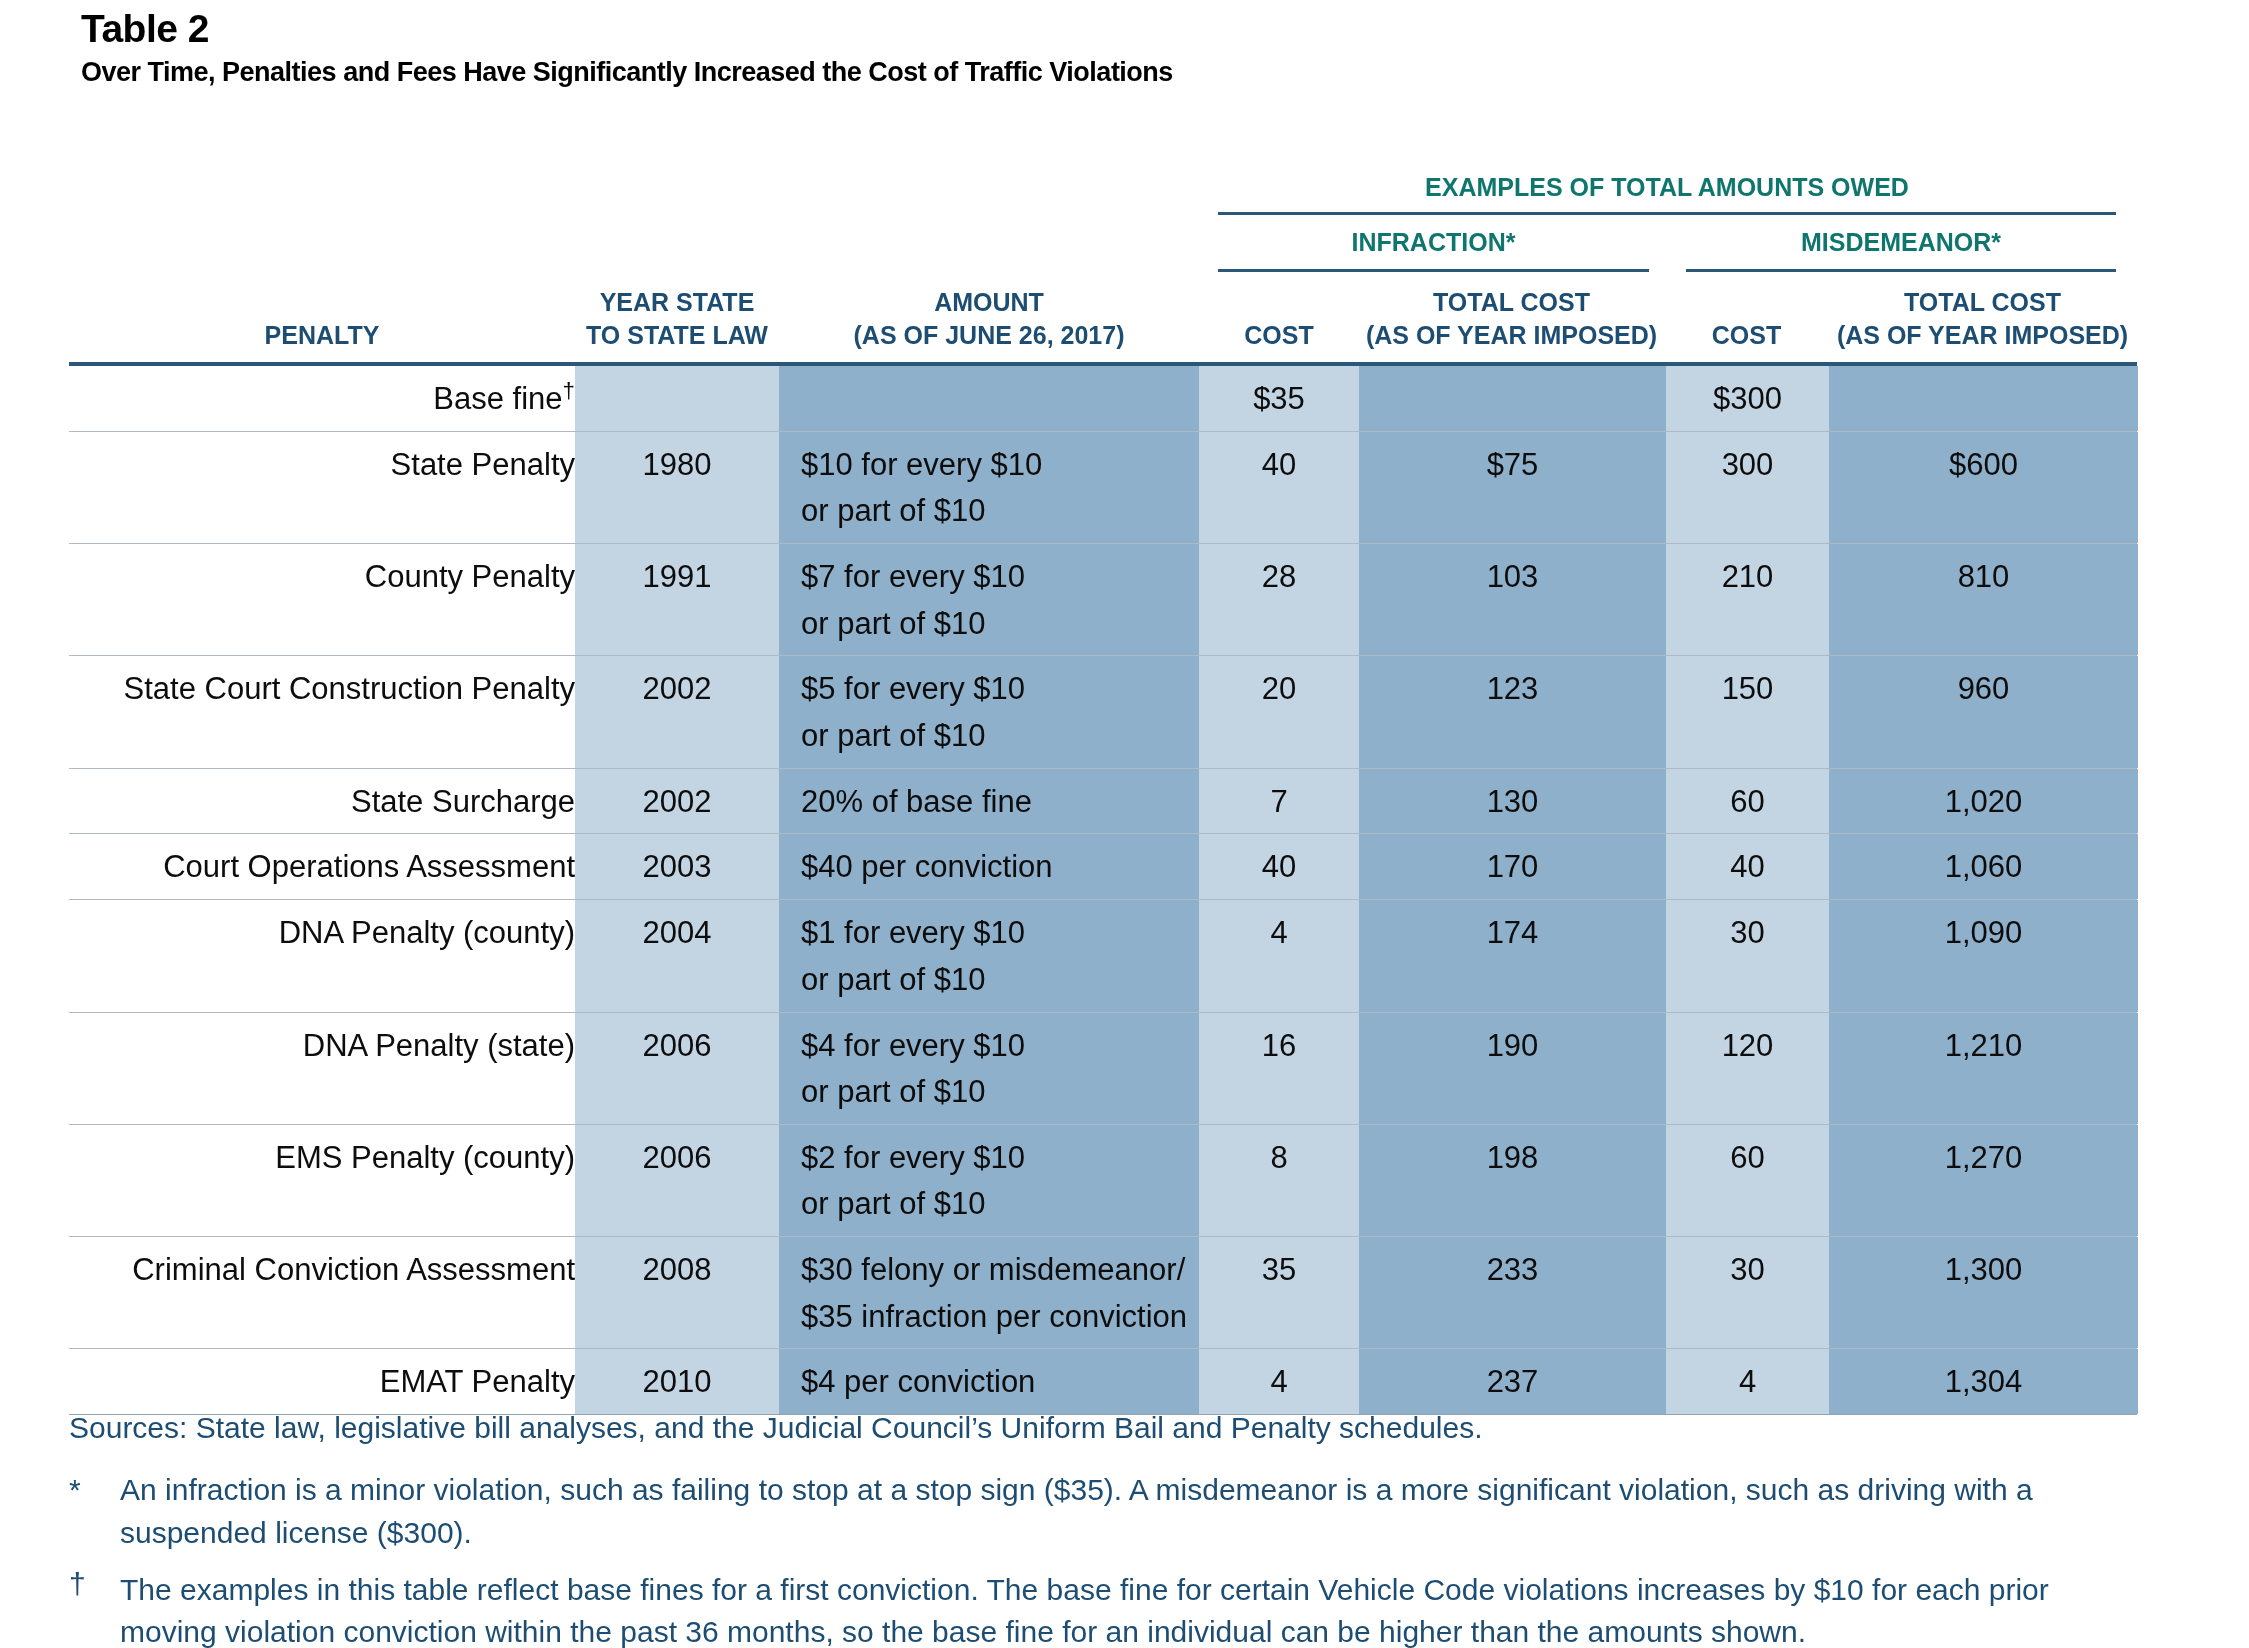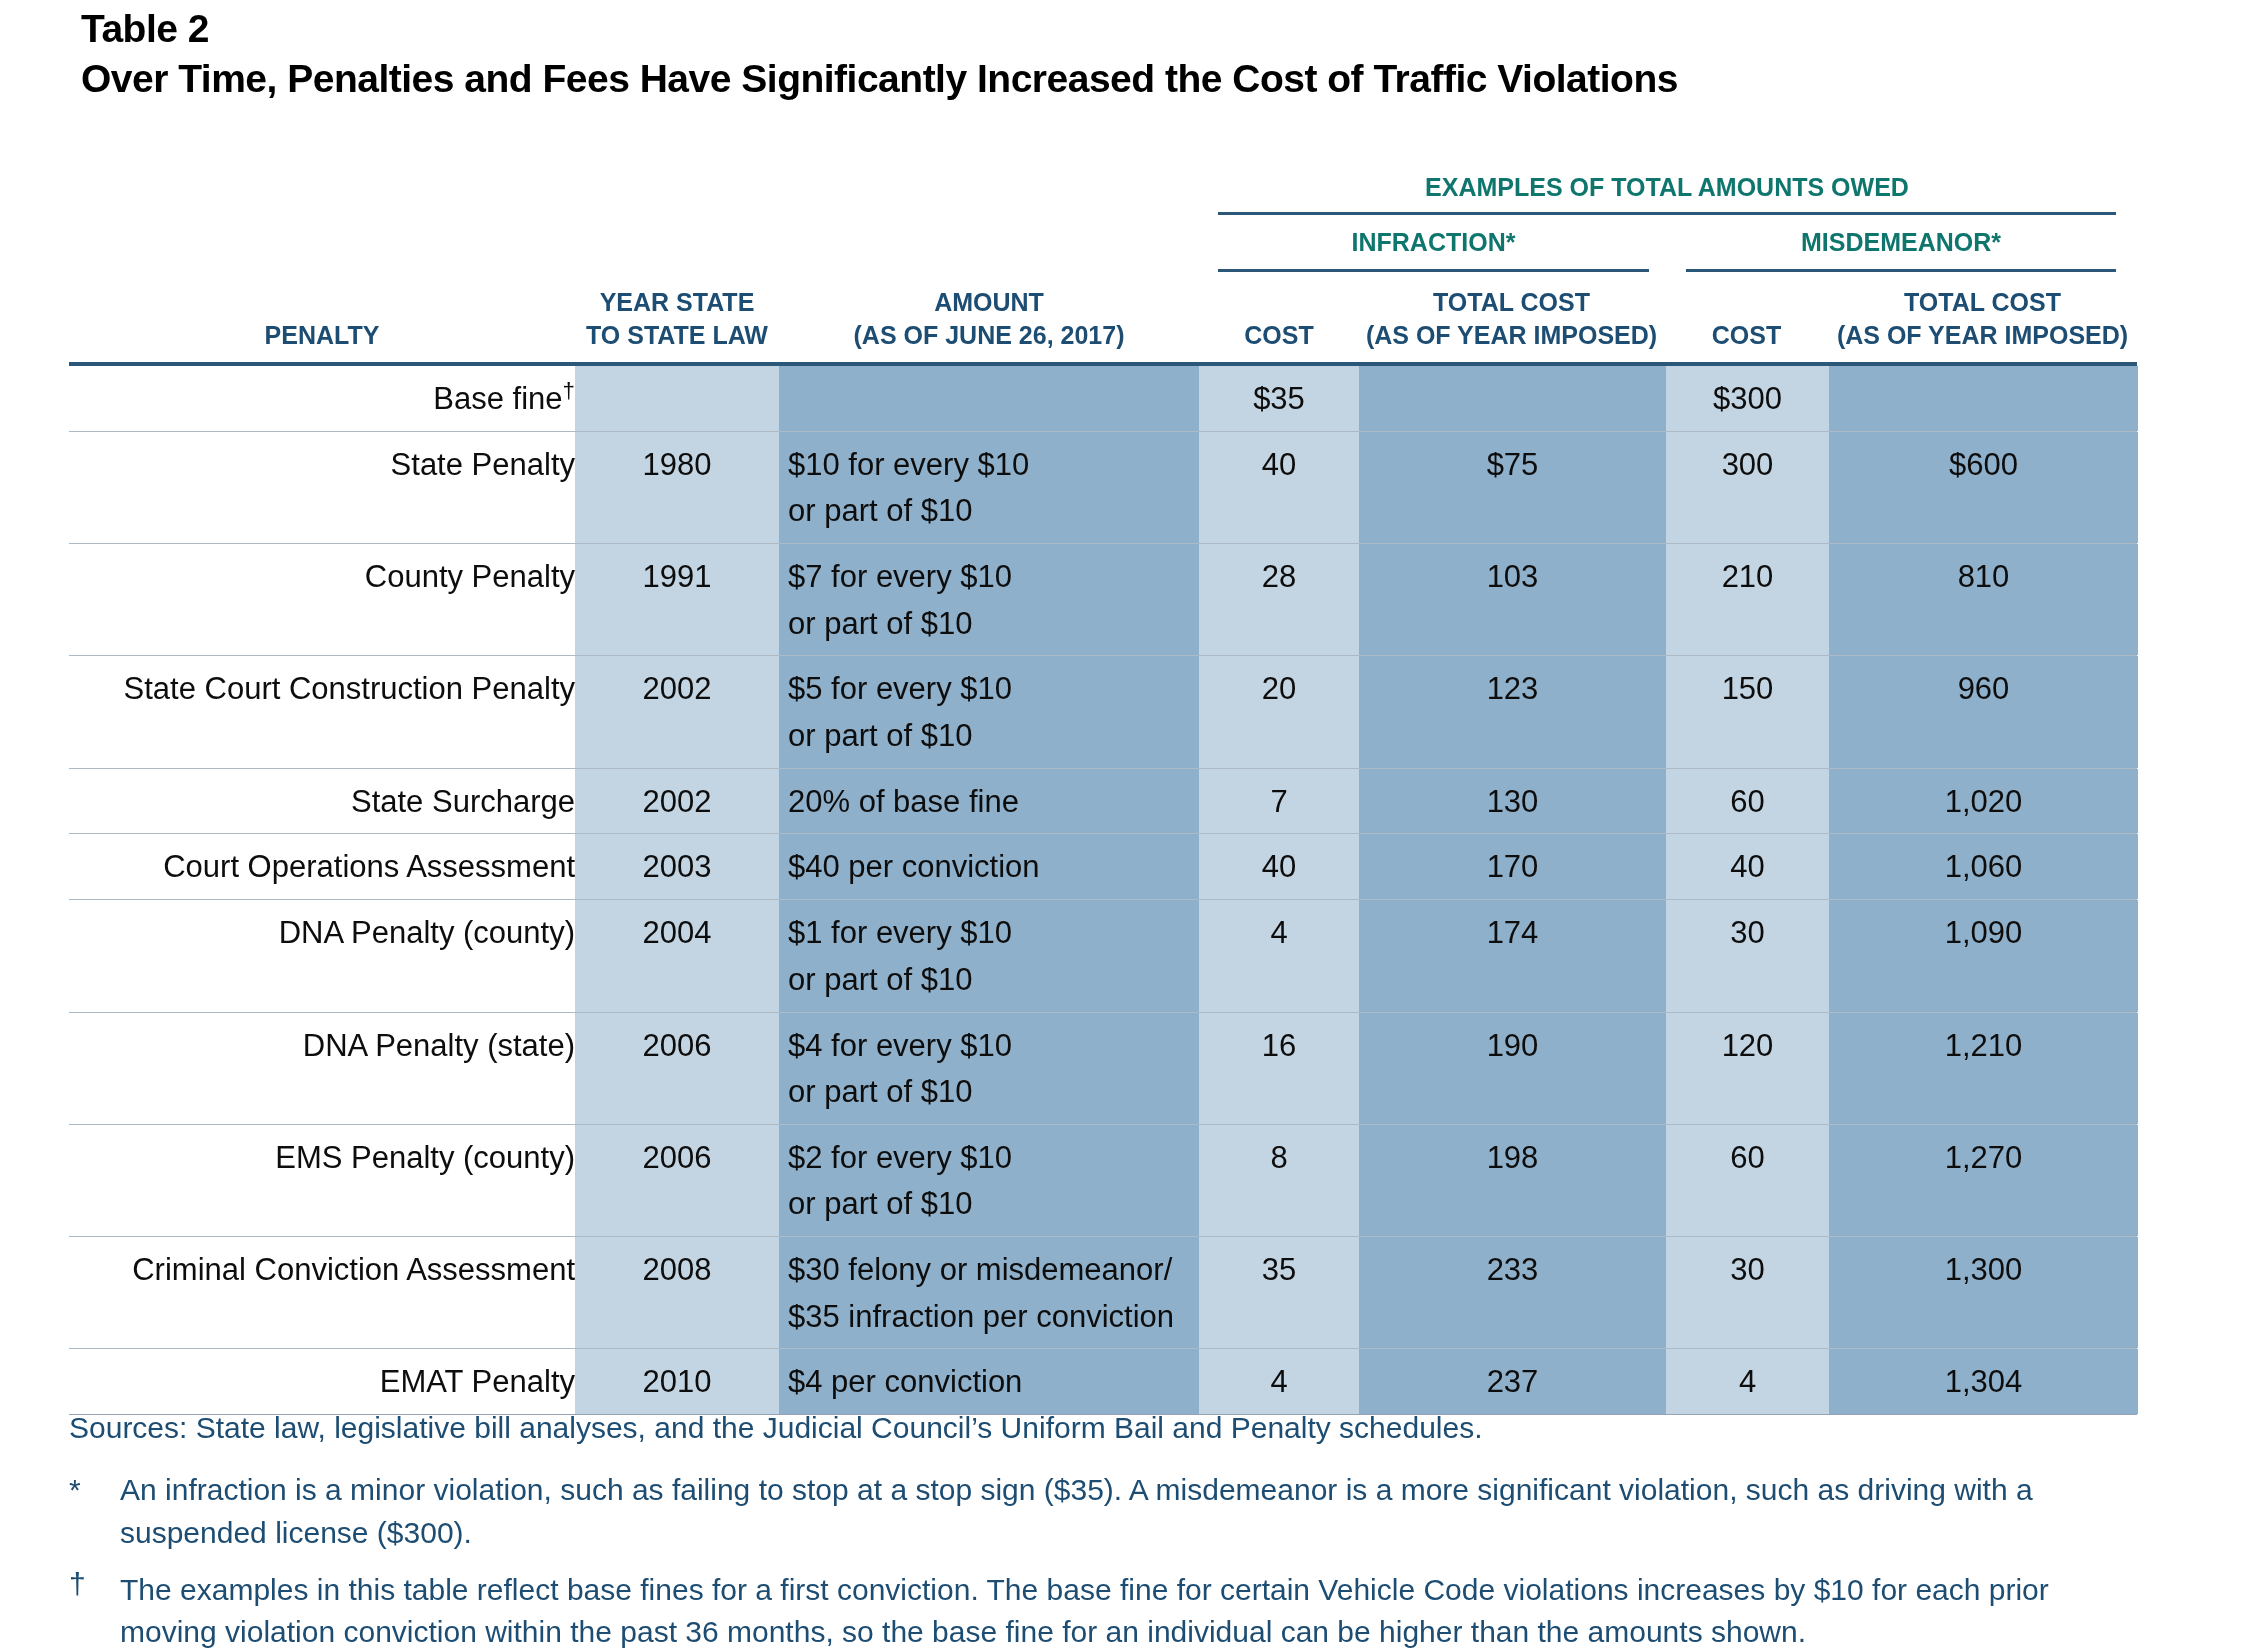--- a/index.html
+++ b/index.html
@@ -10,21 +10,21 @@
     font-family:"Liberation Sans", sans-serif;
     color:#111111;
     overflow:hidden;
   }
   .title{
     position:absolute;left:81px;top:7.3px;
     font-size:39px;font-weight:800;color:#000000;letter-spacing:-0.5px;
   }
   .subtitle{
     position:absolute;left:81px;top:57px;
-    font-size:39px;font-weight:800;color:#000000;letter-spacing:-0.5px;
+    font-size:27px;font-weight:800;color:#000000;letter-spacing:-0.5px;
   }
   
   .tablewrap{position:absolute;left:69px;top:129px;width:2068px;}
   .thead{position:relative;height:237px;}
   .hd{color:#0f766e;font-weight:700;}
   .examples{position:absolute;left:1149px;width:898px;top:44px;text-align:center;font-size:25px;}
   .rule{position:absolute;height:2.8px;background:#2b5878;}
   .rule-examples{left:1149px;width:898px;top:83px;}
   .sub-infraction{position:absolute;left:1149px;width:431px;top:99px;text-align:center;font-size:25px;}
   .sub-misdemeanor{position:absolute;left:1617px;width:430px;top:99px;text-align:center;font-size:25px;}
@@ -46,21 +46,21 @@
     border-bottom:0.9px solid rgba(60,90,120,0.42);
     min-height:57px;
   }
   .row:last-child{border-bottom:0.9px solid rgba(60,90,120,0.55);}
   .cell{
     font-size:31px;line-height:1.5;color:#0d0d0d;
     padding-top:10px;padding-bottom:8.3px;
   }
   .c-penalty{background:#ffffff;padding-left:18.4px;text-align:right;}
   .c-year{background:#c3d4e2;text-align:center;}
-  .c-amount{background:#8fb0ca;padding-left:9px;text-align:left;}
+  .c-amount{background:#8fb0ca;padding-left:22px;text-align:left;}
   .c-cost1,.c-cost2{background:#c3d4e2;text-align:center;}
   .c-total1,.c-total2{background:#8fb0ca;text-align:center;}
   .c-penalty sup{font-size:0.72em;vertical-align:super;line-height:0;}
   
   .notes{position:absolute;left:69px;top:1407px;width:2112px;color:#1d4d72;}
   .sources{font-size:30px;line-height:1.4;margin-bottom:20px;}
   .note{display:flex;margin-bottom:14.7px;font-size:30px;line-height:1.42;}
   .marker{width:51px;flex:none;}
   .marker.dagger{position:relative;top:-5.5px;}
   .note-text{flex:1;max-width:1933px;}

